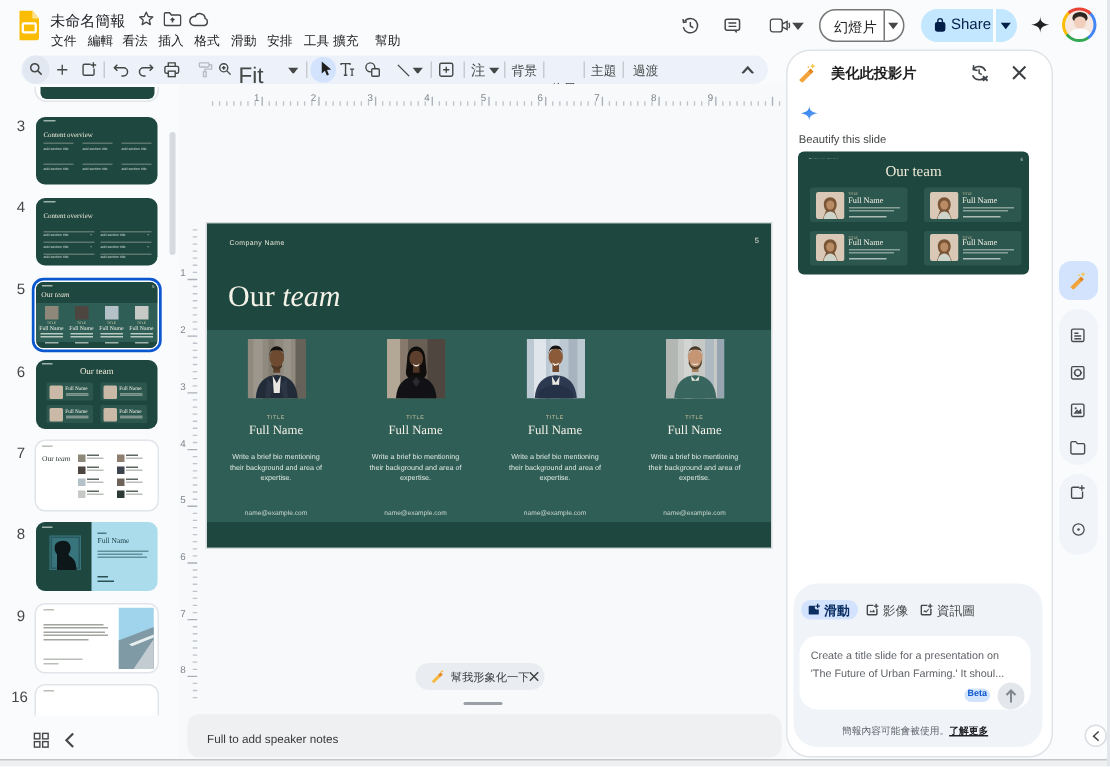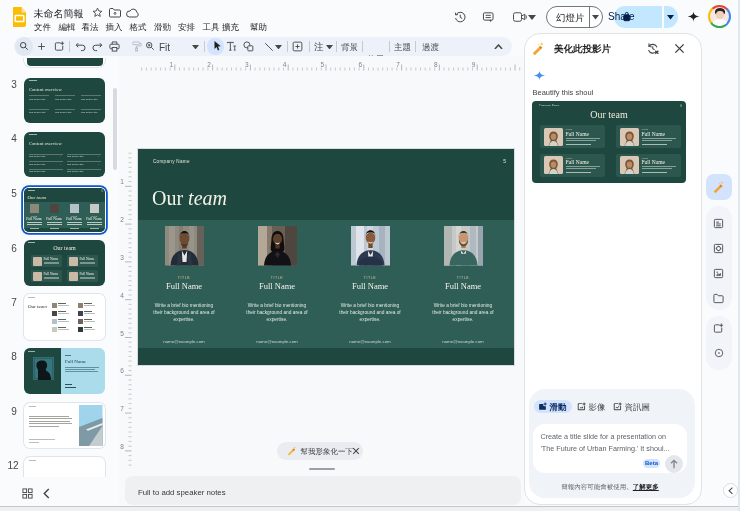--- a/index.html
+++ b/index.html
@@ -71,21 +71,21 @@
   <svg class="abs" style="left:592px;top:15px;" width="7" height="4.5" viewBox="0 0 8 5">
       <path d="M0 0 h8 L4 5 z" fill="#444746"></path>
     </svg>
 
   <div class="abs" style="left:614px;top:6px;width:48px;height:21.5px;background:#c2e7ff;border-radius:12px 0 0 12px;"></div>
   <div class="abs" style="left:663.5px;top:6px;width:14px;height:21.5px;background:#c2e7ff;border-radius:0 12px 12px 0;"></div>
   <svg class="abs" style="left:623px;top:11.2px;" width="7.5" height="10.5" viewBox="0 0 16 22" fill="none" stroke="#041e49" stroke-width="2">
       <rect x="1.5" y="8.5" width="13" height="12" rx="2.5" fill="#041e49"></rect>
       <path d="M4.8 8.5 V6 a3.2 3.2 0 0 1 6.4 0 V8.5"></path>
     </svg>
-  <div class="abs" style="left:608px;top:11px;font-size:10px;color:#041e49;">Share</div>
+  <div class="abs" style="left:634px;top:11px;font-size:10px;color:#041e49;">Share</div>
   <svg class="abs" style="left:667px;top:15px;" width="7" height="4.5" viewBox="0 0 8 5">
       <path d="M0 0 h8 L4 5 z" fill="#041e49"></path>
     </svg>
 
   <svg class="abs" style="left:687px;top:10px;" width="13" height="13" viewBox="0 0 24 24">
       <path d="M12 1 C12 7 13.5 10.5 23 12 C13.5 13.5 12 17 12 23 C12 17 10.5 13.5 1 12 C10.5 10.5 12 7 12 1z" fill="#202124"></path>
     </svg>
 
   <div class="abs" style="left:708px;top:4.5px;width:23px;height:23px;border-radius:50%;background:conic-gradient(#ea4335 0 12%, #4285f4 13% 37%, #4285f4 38% 40%, #34a853 41% 64%, #fbbc04 65% 88%, #ea4335 89%);"></div>
   <div class="abs" style="left:710px;top:6.5px;width:19px;height:19px;border-radius:50%;background:#f6e8e0;overflow:hidden;">
@@ -133,21 +133,21 @@
     <rect x="2" y="2" width="14" height="6" rx="1"></rect>
     <path d="M16 5 h4 v6 h-10 v4"></path>
     <rect x="8" y="15" width="4" height="7"></rect>
   </svg>
 
 <svg class="abs" style="left:145px;top:41px;" width="10" height="10" viewBox="0 0 24 24" fill="none" stroke="#444746" stroke-width="2.2">
     <circle cx="10" cy="10" r="6.5"></circle>
     <path d="M15 15 L21 21"></path>
     <path d="M7 10 h6 M10 7 v6"></path>
   </svg>
-<div class="abs" style="left:159px;top:41.5px;font-size:10px;color:#444746;">Fit</div>
+<div class="abs" style="left:159px;top:41.5px;font-size:15px;color:#444746;">Fit</div>
 <svg class="abs" style="left:192px;top:44.5px;" width="7" height="4.5" viewBox="0 0 8 5">
     <path d="M0 0 h8 L4 5 z" fill="#444746"></path>
   </svg>
 <div class="abs" style="left:203.8px;top:41px;height:11px;border-left:1px solid #c7cbd1;"></div>
 
 <div class="abs" style="left:206.5px;top:37.5px;width:17.5px;height:17.5px;background:#d3e3fd;border-radius:8px;"></div>
 <svg class="abs" style="left:212px;top:40px;" width="9" height="12" viewBox="0 0 18 24">
     <path d="M5 2 L5 18 L9.2 14.2 L11.8 20.8 L14.6 19.6 L12 13.2 L17.5 12.6 z" fill="#1f1f1f"></path>
   </svg>
 
@@ -195,21 +195,21 @@
   <div class="abs" style="left:24px;top:-37px;width:81px;height:46px;background:#fff;border-radius:7px;box-shadow:0 0 0 1px #e1e5ea;"></div>
   <div class="abs" style="left:26.5px;top:-35px;width:76px;height:42.5px;background:#1d473f;border-radius:4px;"></div>
 
   <div class="abs" style="left:8px;top:21px;width:12px;text-align:center;font-size:10px;color:#444746;">3</div>
   <div class="abs" style="left:8px;top:75px;width:12px;text-align:center;font-size:10px;color:#444746;">4</div>
   <div class="abs" style="left:8px;top:130px;width:12px;text-align:center;font-size:10px;color:#444746;">5</div>
   <div class="abs" style="left:8px;top:185px;width:12px;text-align:center;font-size:10px;color:#444746;">6</div>
   <div class="abs" style="left:8px;top:239px;width:12px;text-align:center;font-size:10px;color:#444746;">7</div>
   <div class="abs" style="left:8px;top:293px;width:12px;text-align:center;font-size:10px;color:#444746;">8</div>
   <div class="abs" style="left:8px;top:348px;width:12px;text-align:center;font-size:10px;color:#444746;">9</div>
-  <div class="abs" style="left:5px;top:402px;width:16px;text-align:center;font-size:10px;color:#444746;">12</div>
+  <div class="abs" style="left:5px;top:402px;width:16px;text-align:center;font-size:10px;color:#444746;">16</div>
 
   <div id="s3" class="abs" style="left:24px;top:19.5px;width:81px;height:45.5px;background:#1d473f;border-radius:6px;overflow:hidden;">
     <div class="abs" style="left:5px;top:2.5px;width:8px;height:1.2px;background:#9fb3ac;"></div>
     <div class="abs" style="left:5px;top:9px;font-family:'Liberation Serif',serif;font-size:4.6px;color:#f0ead9;">Content overview</div>
     <div class="abs" style="left:5px;top:17.5px;width:20px;border-top:0.8px solid #5d776f;"></div>
     <div class="abs" style="left:5px;top:20px;font-size:2.4px;color:#cfdbd4;">add section title</div>
     <div class="abs" style="left:31px;top:17.5px;width:20px;border-top:0.8px solid #5d776f;"></div>
     <div class="abs" style="left:31px;top:20px;font-size:2.4px;color:#cfdbd4;">add section title</div>
     <div class="abs" style="left:57px;top:17.5px;width:20px;border-top:0.8px solid #5d776f;"></div>
     <div class="abs" style="left:57px;top:20px;font-size:2.4px;color:#cfdbd4;">add section title</div>
@@ -679,21 +679,21 @@
 
 <svg class="abs" style="left:532.5px;top:69px;" width="13" height="13" viewBox="0 0 24 24">
     <defs>
       <linearGradient id="gb" x1="0" y1="0" x2="1" y2="1">
         <stop offset="0" stop-color="#1a73e8"></stop>
         <stop offset="1" stop-color="#6ea8f9"></stop>
       </linearGradient>
     </defs>
     <path d="M12 1.5 C12 7.5 13.5 10.5 22.5 12 C13.5 13.5 12 16.5 12 22.5 C12 16.5 10.5 13.5 1.5 12 C10.5 10.5 12 7.5 12 1.5z" fill="url(#gb)"></path>
   </svg>
-<div class="abs" style="left:532.5px;top:87.5px;font-size:7.5px;color:#444746;">Beautify this shoul</div>
+<div class="abs" style="left:532.5px;top:87.5px;font-size:7.5px;color:#444746;">Beautify this slide</div>
 
 <div class="abs" id="pthumb" style="left:532px;top:101px;width:154px;height:82px;background:#1d473f;border-radius:4px;overflow:hidden;">
   <div class="abs" style="left:7px;top:3px;width:26px;height:2px;overflow:hidden;font-size:2.8px;color:#cdd8d2;">Company Name</div>
   <div class="abs" style="right:4px;top:3px;font-size:3px;color:#cdd8d2;">6</div>
   <div class="abs" style="left:0;top:7.5px;width:154px;text-align:center;font-family:'Liberation Serif',serif;font-size:10px;color:#f0ead9;">Our team</div>
   <div class="abs" style="left:8px;top:24px;width:64.5px;height:23px;background:#2c574e;border-radius:2px;"></div>
   <div class="abs" style="left:84px;top:24px;width:64.5px;height:23px;background:#2c574e;border-radius:2px;"></div>
   <div class="abs" style="left:8px;top:52.5px;width:64.5px;height:23px;background:#2c574e;border-radius:2px;"></div>
   <div class="abs" style="left:84px;top:52.5px;width:64.5px;height:23px;background:#2c574e;border-radius:2px;"></div>
   <svg class="abs" style="left:11.5px;top:26.5px;" width="19" height="18" viewBox="0 0 19 18">

